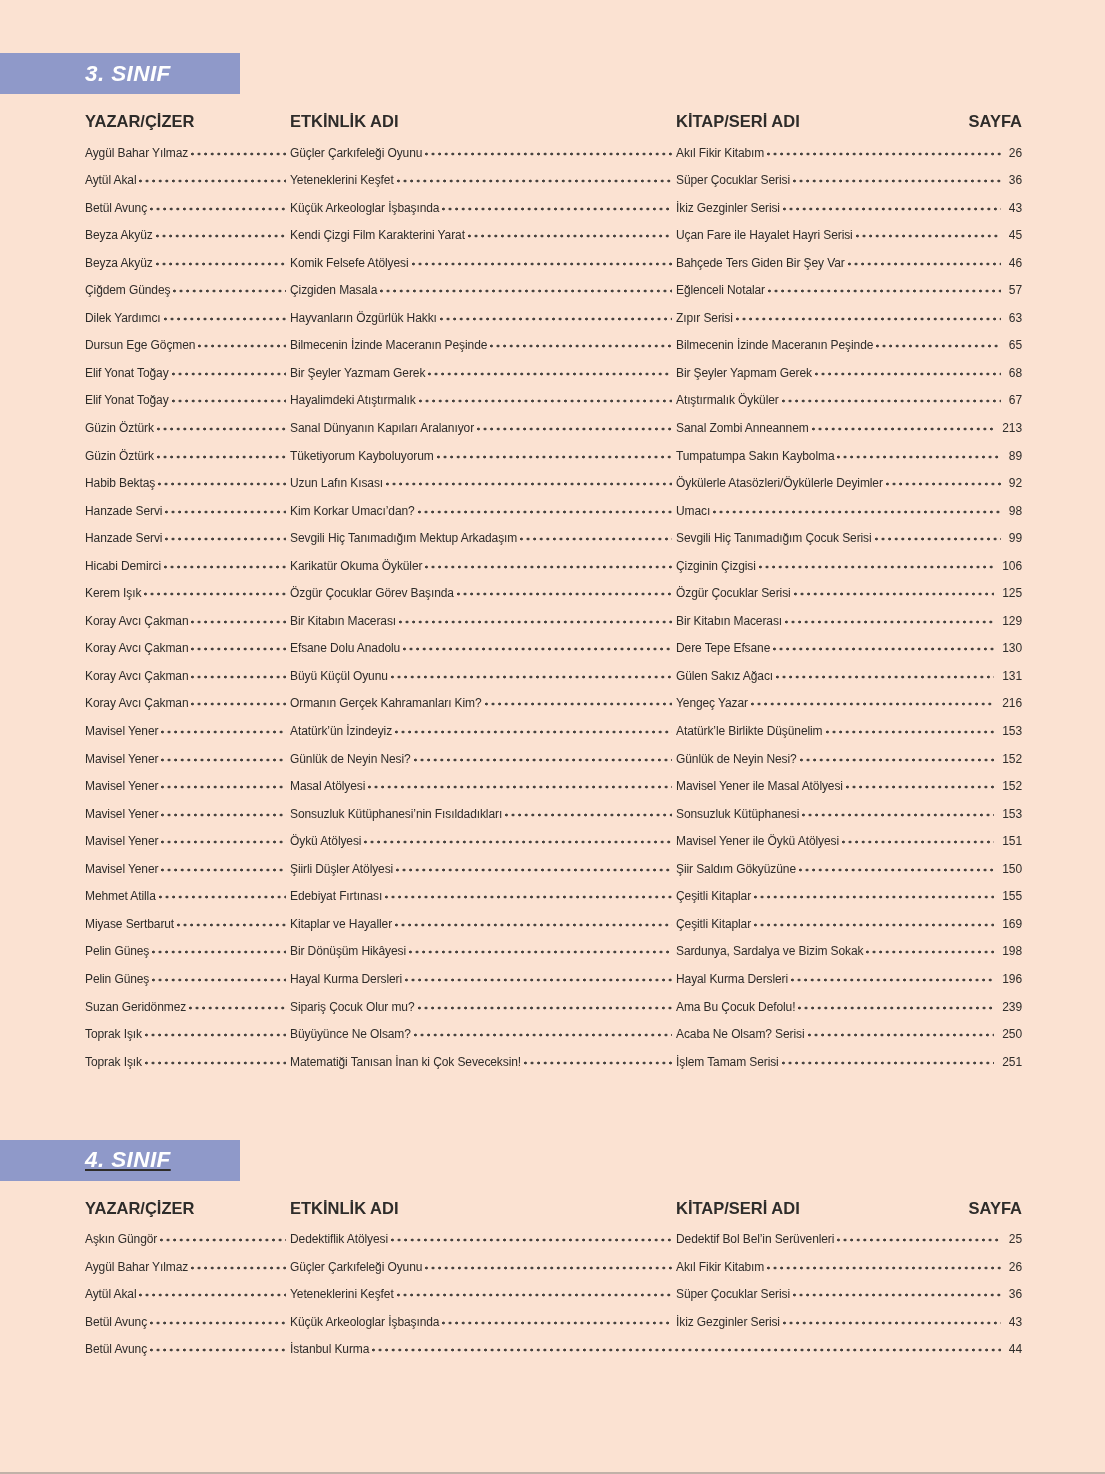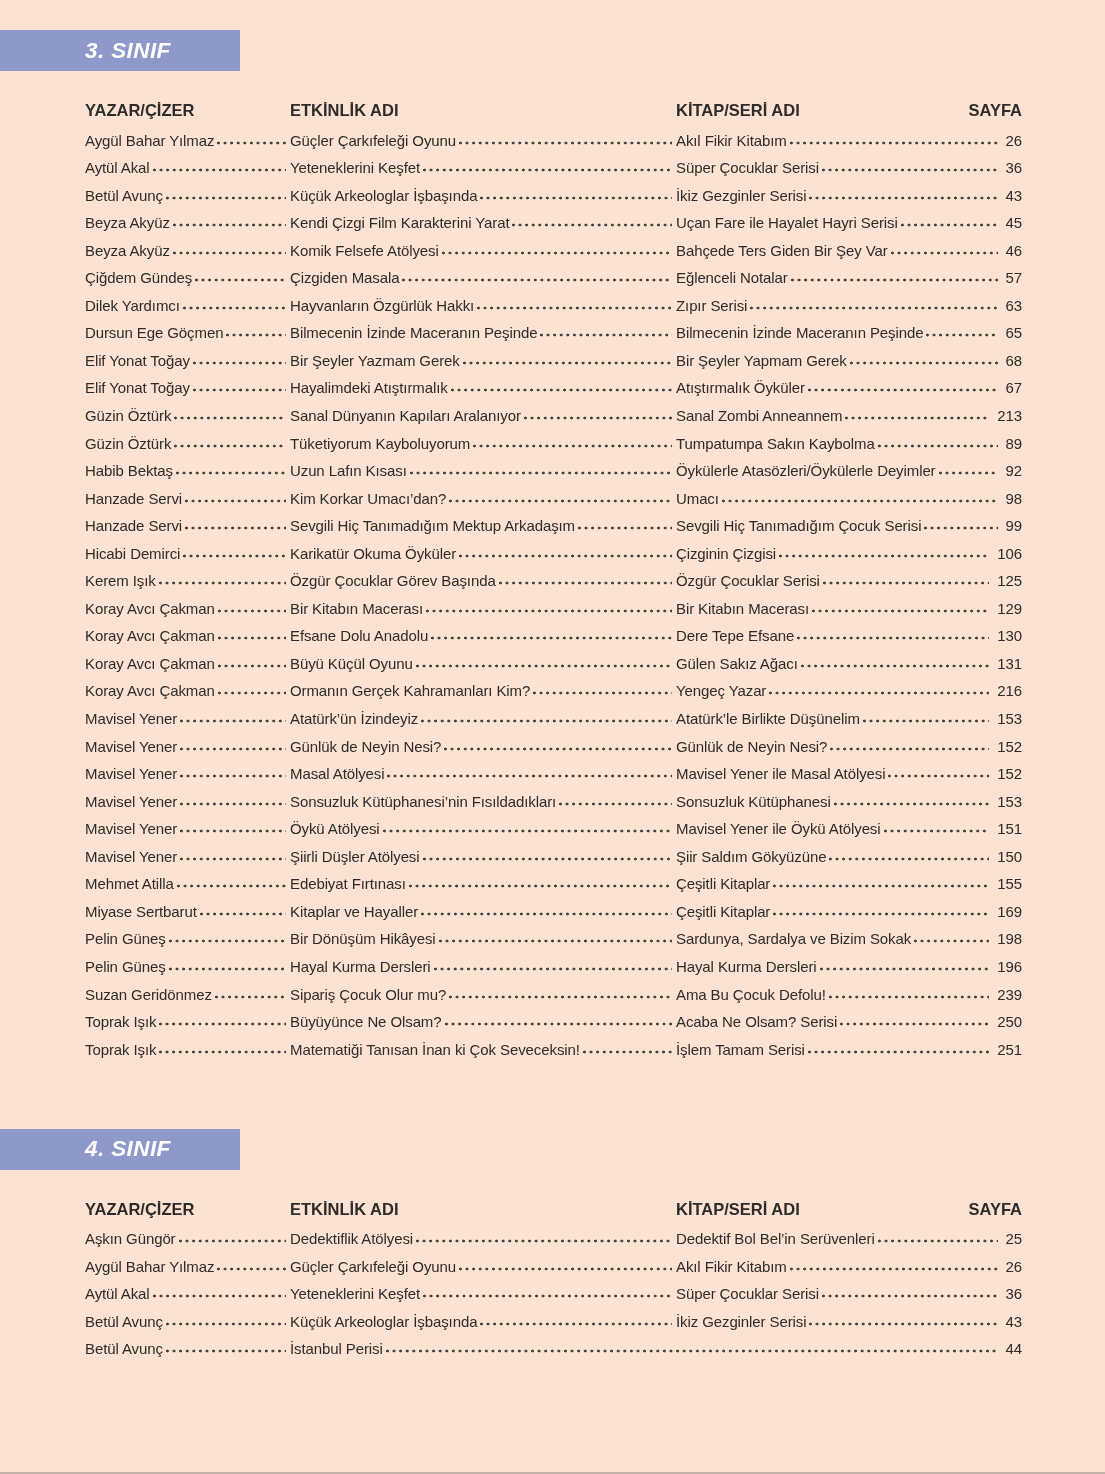--- a/index.html
+++ b/index.html
@@ -19,33 +19,33 @@
   }
   body::after{ 
     content:"";position:absolute;left:0;bottom:0;width:100%;height:2px;
     background:#8f8a85;opacity:.55;
   }
   .section-bar{
     width:240px;height:41px;
     background:var(--accent);
     display:flex;align-items:center;
   }
-  .section-bar.first{margin-top:30px;}
-  .section-bar.second{margin-top:67px;}
+  .section-bar.first{margin-top:53px;}
+  .section-bar.second{margin-top:67px;text-decoration:underline;}
   .section-title{
     color:#ffffff;
     font-weight:bold;font-style:italic;
     font-size:22.5px;letter-spacing:.4px;
     padding-left:85px;white-space:nowrap;
   }
-  .idx-table{margin:24px 83px 0 85px;}
+  .idx-table{margin:12px 83px 0 85px;}
   .row{
     display:flex;align-items:flex-end;
     height:27.56px;padding-bottom:4px;
-    font-size:15px;letter-spacing:-0.1px;
+    font-size:12px;letter-spacing:-0.1px;
     min-width:0;
   }
   .row.thead{
     height:30px;padding-bottom:5px;
     font-weight:bold;font-size:16.5px;letter-spacing:0;
   }
   .cell{
     display:flex;align-items:baseline;
     min-width:0;overflow:hidden;
   }
@@ -682,21 +682,21 @@
       <span class="dots"></span>
       <span class="txt page-num">43</span>
     </div>
   </div>
         <div class="row">
     <div class="cell author">
       <span class="txt">Betül Avunç</span>
       <span class="dots"></span>
     </div>
     <div class="cell book">
-      <span class="txt">İstanbul Perisi</span>
+      <span class="txt">İstanbul Kurma</span>
       <span class="dots"></span>
       <span class="txt page-num">44</span>
     </div>
   </div>
       </div>
   </div>
 
 </div>
 
 </body></html>

